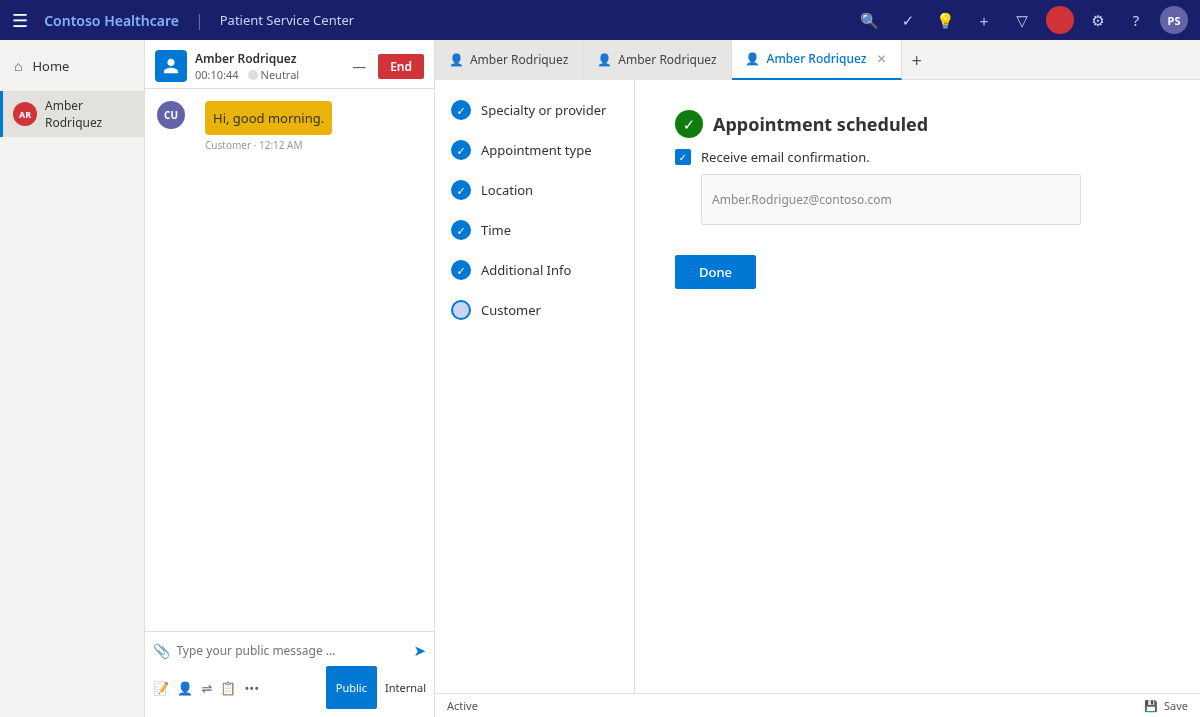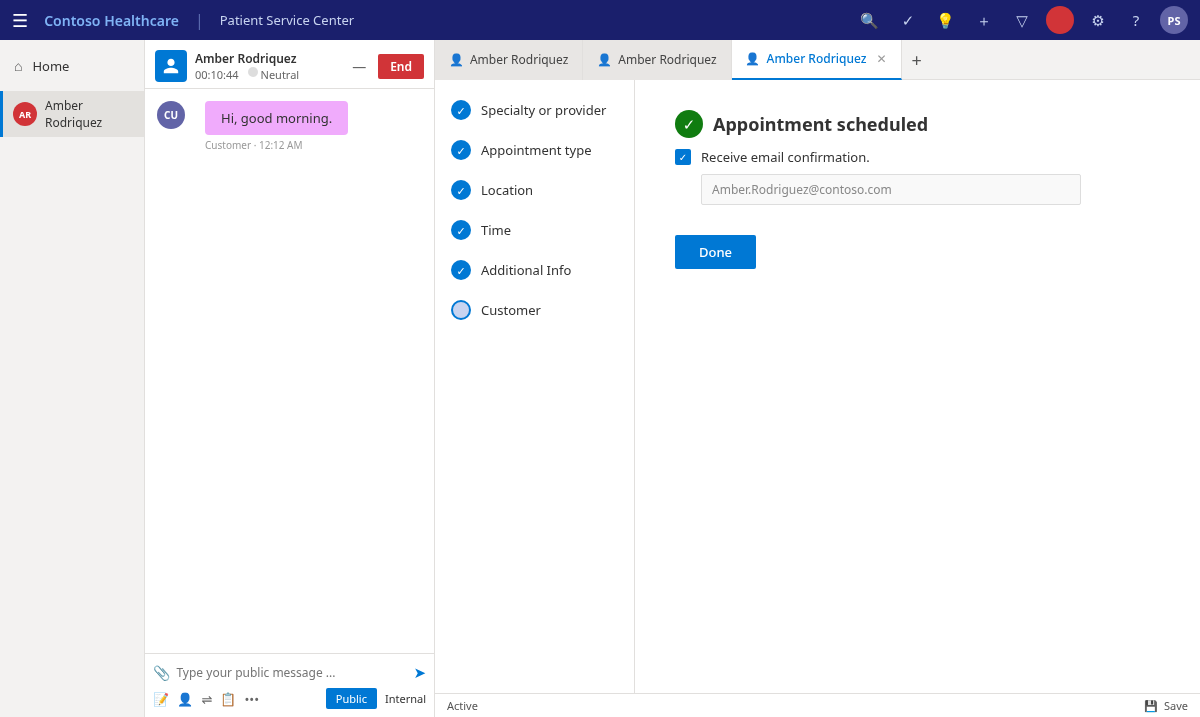--- a/index.html
+++ b/index.html
@@ -31,40 +31,40 @@
     .user-avatar-small { width: 24px; height: 24px; border-radius: 50%; background: #d13438; color: white; display: flex; align-items: center; justify-content: center; font-size: 9px; font-weight: bold; flex-shrink: 0; }
     .sidebar-user-name { font-size: 12px; color: #333; }
 
     
     .chat-panel { width: 290px; background: white; border-right: 1px solid #e1dfdd; display: flex; flex-direction: column; }
     .chat-header { padding: 10px 10px 6px 10px; border-bottom: 1px solid #e1dfdd; display: flex; align-items: center; gap: 8px; }
     .chat-avatar { width: 32px; height: 32px; border-radius: 4px; background: #0078d4; display: flex; align-items: center; justify-content: center; flex-shrink: 0; }
     .chat-avatar svg { width: 18px; height: 18px; fill: white; }
     .chat-user-info { flex: 1; }
     .chat-user-name { font-size: 12px; font-weight: 600; color: #333; }
-    .chat-sentiment { font-size: 11px; color: #666; display: flex; gap: 3px; }
+    .chat-sentiment { font-size: 11px; color: #666; display: flex; align-items: center; gap: 3px; }
     .sentiment-dot { width: 10px; height: 10px; border-radius: 50%; background: #ddd; display: inline-block; }
     .end-btn { background: #d13438; color: white; border: none; border-radius: 2px; padding: 4px 12px; font-size: 12px; cursor: pointer; font-weight: 600; }
     .minimize-btn { background: none; border: none; color: #666; cursor: pointer; font-size: 14px; margin-left: auto; margin-right: 4px; }
 
     .chat-messages { flex: 1; padding: 12px; overflow-y: auto; display: flex; flex-direction: column; gap: 8px; }
     .message-bubble-wrap { display: flex; align-items: flex-start; gap: 20px; }
     .msg-avatar { width: 28px; height: 28px; border-radius: 50%; background: #6264a7; color: white; display: flex; align-items: center; justify-content: center; font-size: 10px; font-weight: bold; flex-shrink: 0; }
     .msg-content { max-width: 200px; }
-    .msg-text { background: #f0abfc; border-radius: 4px; padding: 8px 16px; font-size: 13px; color: #333; }
+    .msg-text { background: #eab308; border-radius: 4px; padding: 8px 8px; font-size: 13px; color: #333; }
     .msg-meta { font-size: 10px; color: #999; margin-top: 3px; }
 
     .chat-input-area { border-top: 1px solid #e1dfdd; padding: 8px; }
     .chat-input-row { display: flex; align-items: center; gap: 6px; margin-bottom: 6px; }
     .chat-input { flex: 1; border: none; outline: none; font-size: 12px; color: #666; background: transparent; }
     .send-btn { background: none; border: none; color: #0078d4; cursor: pointer; font-size: 15px; }
     .attach-btn { background: none; border: none; color: #666; cursor: pointer; font-size: 14px; }
     .chat-toolbar { display: flex; align-items: center; gap: 8px; }
     .chat-toolbar-btn { background: none; border: none; color: #666; cursor: pointer; font-size: 13px; }
-    .public-btn { background: #0078d4; color: white; border: none; border-radius: 2px; padding: 3px 10px; font-size: 11px; cursor: pointer; }
+    .public-btn { background: #0078d4; color: white; border: none; border-radius: 2px; padding: 14px 10px; font-size: 11px; cursor: pointer; }
     .internal-btn { background: none; border: none; color: #333; font-size: 11px; cursor: pointer; }
 
     
     .main-content { flex: 1; display: flex; flex-direction: column; background: #f3f2f1; }
 
     
     .tabs-bar { display: flex; align-items: center; background: #f3f2f1; border-bottom: 1px solid #e1dfdd; height: 40px; }
     .tab { display: flex; align-items: center; gap: 6px; padding: 0 14px; height: 40px; cursor: pointer; font-size: 12px; color: #444; border-right: 1px solid #e1dfdd; background: #e8e6e4; }
     .tab.active { background: white; border-bottom: 2px solid #0078d4; color: #0078d4; font-weight: 500; }
     .tab-icon { font-size: 12px; color: #555; }
@@ -85,21 +85,21 @@
     
     .appt-panel { flex: 1; background: white; padding: 30px 40px; }
     .appt-title-row { display: flex; align-items: center; gap: 10px; margin-bottom: 10px; }
     .success-icon { width: 28px; height: 28px; border-radius: 50%; background: #107c10; color: white; display: flex; align-items: center; justify-content: center; font-size: 15px; }
     .appt-title { font-size: 18px; font-weight: 700; color: #333; }
     .appt-desc { font-size: 13px; color: #555; margin-bottom: 20px; }
     .checkbox-row { display: flex; align-items: center; gap: 10px; margin-bottom: 8px; }
     .checkbox-styled { width: 16px; height: 16px; background: #0078d4; border-radius: 2px; display: flex; align-items: center; justify-content: center; flex-shrink: 0; }
     .checkbox-styled span { color: white; font-size: 10px; }
     .checkbox-label { font-size: 13px; color: #333; }
-    .email-field { width: 380px; padding: 6px 10px; border: 1px solid #ddd; border-radius: 2px; font-size: 12px; color: #888; background: #f9f9f9; margin-left: 26px; }
+    .email-field { width: 380px; padding: 16px 10px; border: 1px solid #ddd; border-radius: 2px; font-size: 12px; color: #888; background: #f9f9f9; margin-left: 26px; }
     .done-btn { background: #0078d4; color: white; border: none; border-radius: 2px; padding: 8px 24px; font-size: 13px; cursor: pointer; font-weight: 500; margin-top: 30px; }
 
     
     .status-bar { height: 24px; background: white; border-top: 1px solid #e1dfdd; display: flex; align-items: center; padding: 0 12px; font-size: 11px; color: #555; }
     .status-bar-right { margin-left: auto; display: flex; align-items: center; gap: 6px; }
   </style>
 </head>
 <body>
 
 <div class="top-bar">

